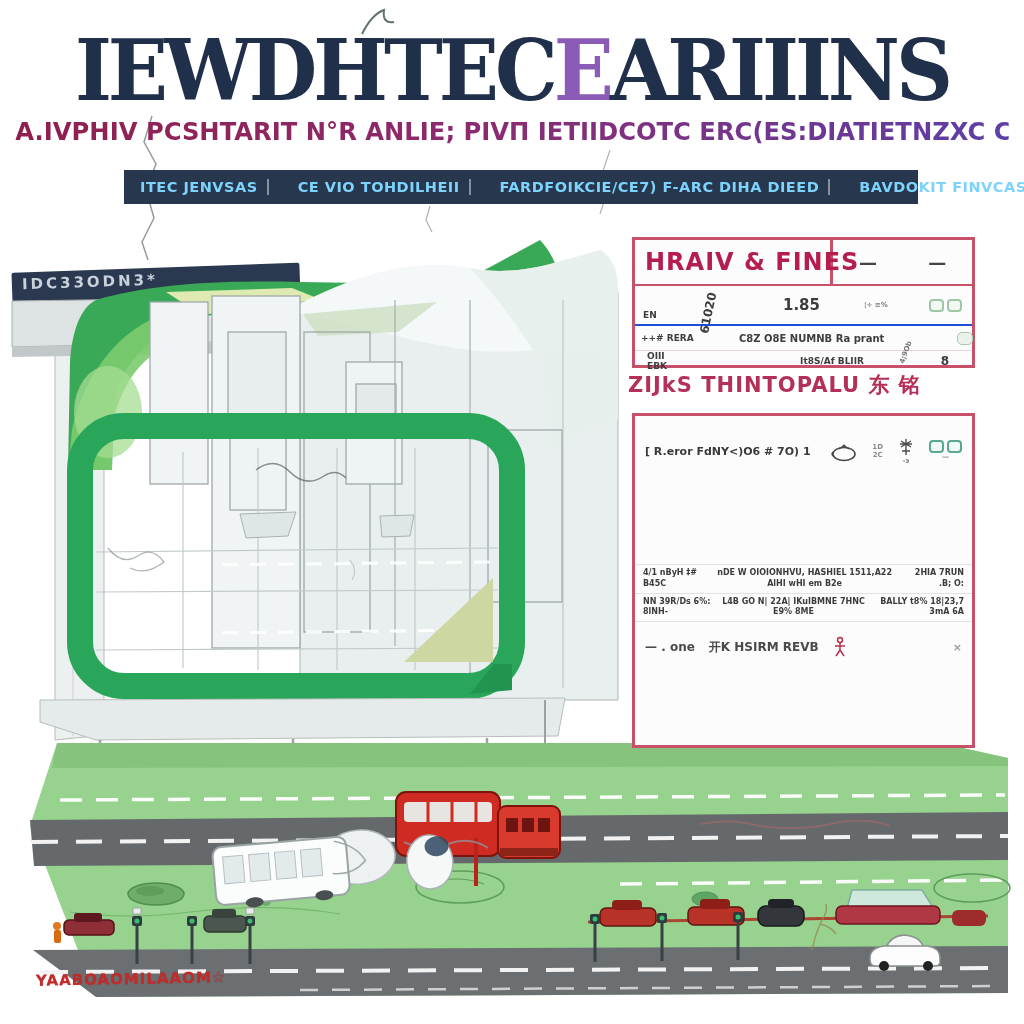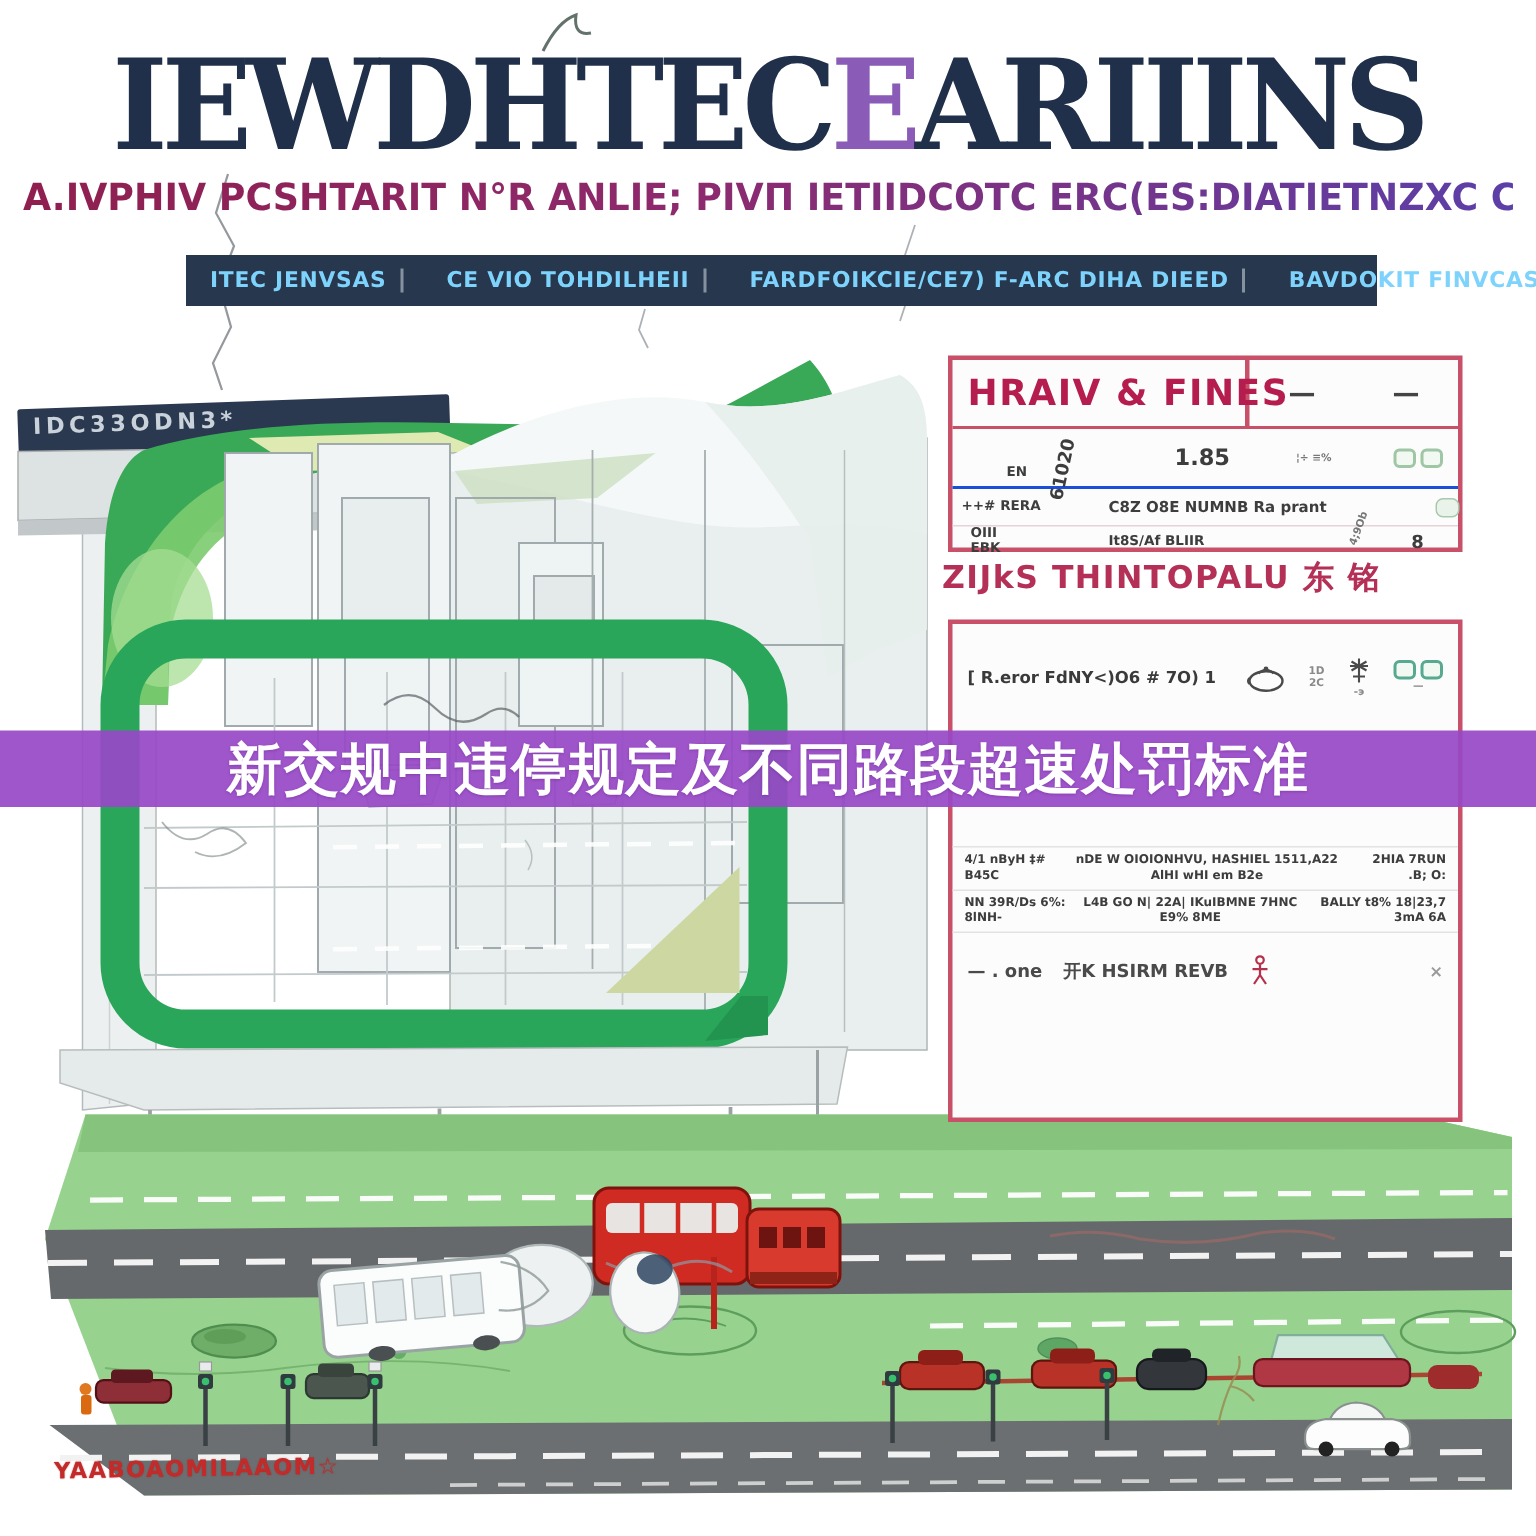--- a/index.html
+++ b/index.html
@@ -39,21 +39,21 @@
   #table1 .hdr{display:flex;height:44px;border-bottom:2px solid #c85068;}
   #table1 .hdr .hl{width:55%;border-right:3px solid #c85068;display:flex;align-items:center;padding-left:10px;
          color:#b51d4e;font-size:24px;font-weight:bold;letter-spacing:1px;white-space:nowrap;}
   #table1 .hdr .hr{flex:1;display:flex;align-items:center;justify-content:space-around;
          color:#444;font-size:18px;font-weight:bold;}
   .t1row{display:grid;grid-template-columns:46px 58px 1fr 54px 54px;align-items:center;}
   .t1row.r1{height:38px;}
   .t1row.r2{height:24px;border-top:2px solid #1d4ed8;}
   .t1row.r3{height:20px;border-top:1px solid #e6d2d8;}
   .gt{color:#3d3d3d;font-weight:bold;}
-  .tiny{font-size:9px;margin-left:28px;}
+  .tiny{font-size:9px;}
   .vtext{transform:rotate(-78deg);font-size:12px;display:inline-block;}
   .rings{display:flex;gap:3px;justify-content:center;}
   .ring{width:11px;height:9px;border:2px solid #9fc6a5;border-radius:4px;background:#f2f8f2;}
   .ring.teal{border-color:#57a98f;}
   .blob{width:14px;height:11px;border:1.5px solid #a7c9ad;border-radius:5px;background:#e9f3ea;margin:0 auto;}
 
   .caption{position:absolute;left:628px;top:371px;z-index:3;color:#b43057;font-size:21px;font-weight:bold;
          letter-spacing:1px;white-space:nowrap;}
 
   #table2{left:632px;top:413px;width:343px;height:335px;font-weight:bold;color:#3a3a3a;}
@@ -309,21 +309,21 @@
     <div class="t1row r2">
       <span class="gt" style="font-size:9px;padding-left:6px;white-space:nowrap">++# RERA</span>
       <span></span>
       <span class="gt" style="font-size:10px;text-align:center;white-space:nowrap">C8Z O8E NUMNB Ra prant</span>
       <span class="gt" style="font-size:7px;color:#777;transform:rotate(-70deg)">4;9Ob</span>
       <span class="blob"></span>
     </div>
     <div class="t1row r3">
       <span class="gt" style="font-size:9px;padding-left:12px">OIII EBK</span>
       <span></span>
-      <span class="gt" style="font-size:9px;text-align:left">It8S/Af BLIIR</span>
+      <span class="gt" style="font-size:9px;text-align:right">It8S/Af BLIIR</span>
       <span></span>
       <span class="gt" style="font-size:12px;text-align:center">8</span>
     </div>
   </div>
 
   <div class="caption">ZIJkS THINTOPALU 东 铭</div>
 
   <div id="table2" class="tbl">
     <div class="r1">
       <span class="lbl">[ R.eror FdNY&lt;)O6 # 7O) 1</span>
@@ -366,19 +366,16 @@
       <span>— . one</span>
       <span>开K HSIRM REVB</span>
       <svg width="14" height="22" viewBox="0 0 14 22">
         <circle cx="7" cy="4" r="2.5" fill="none" stroke="#b5304a" stroke-width="1.5"></circle>
         <path d="M 7,7 L 7,14 M 2,10 L 12,10 M 7,14 L 3,20 M 7,14 L 11,20" stroke="#b5304a" stroke-width="1.5" fill="none"></path>
       </svg>
       <span class="x">×</span>
     </div>
   </div>
 
-  <div class="headline-banner">
-    <span class="txt">新交规中违停规定及不同路段超速处罚标准</span>
-  </div>
 
   <div class="stamp">YAABOAOMILAAOM☆</div>
 
 </div>
 
 </body></html>

